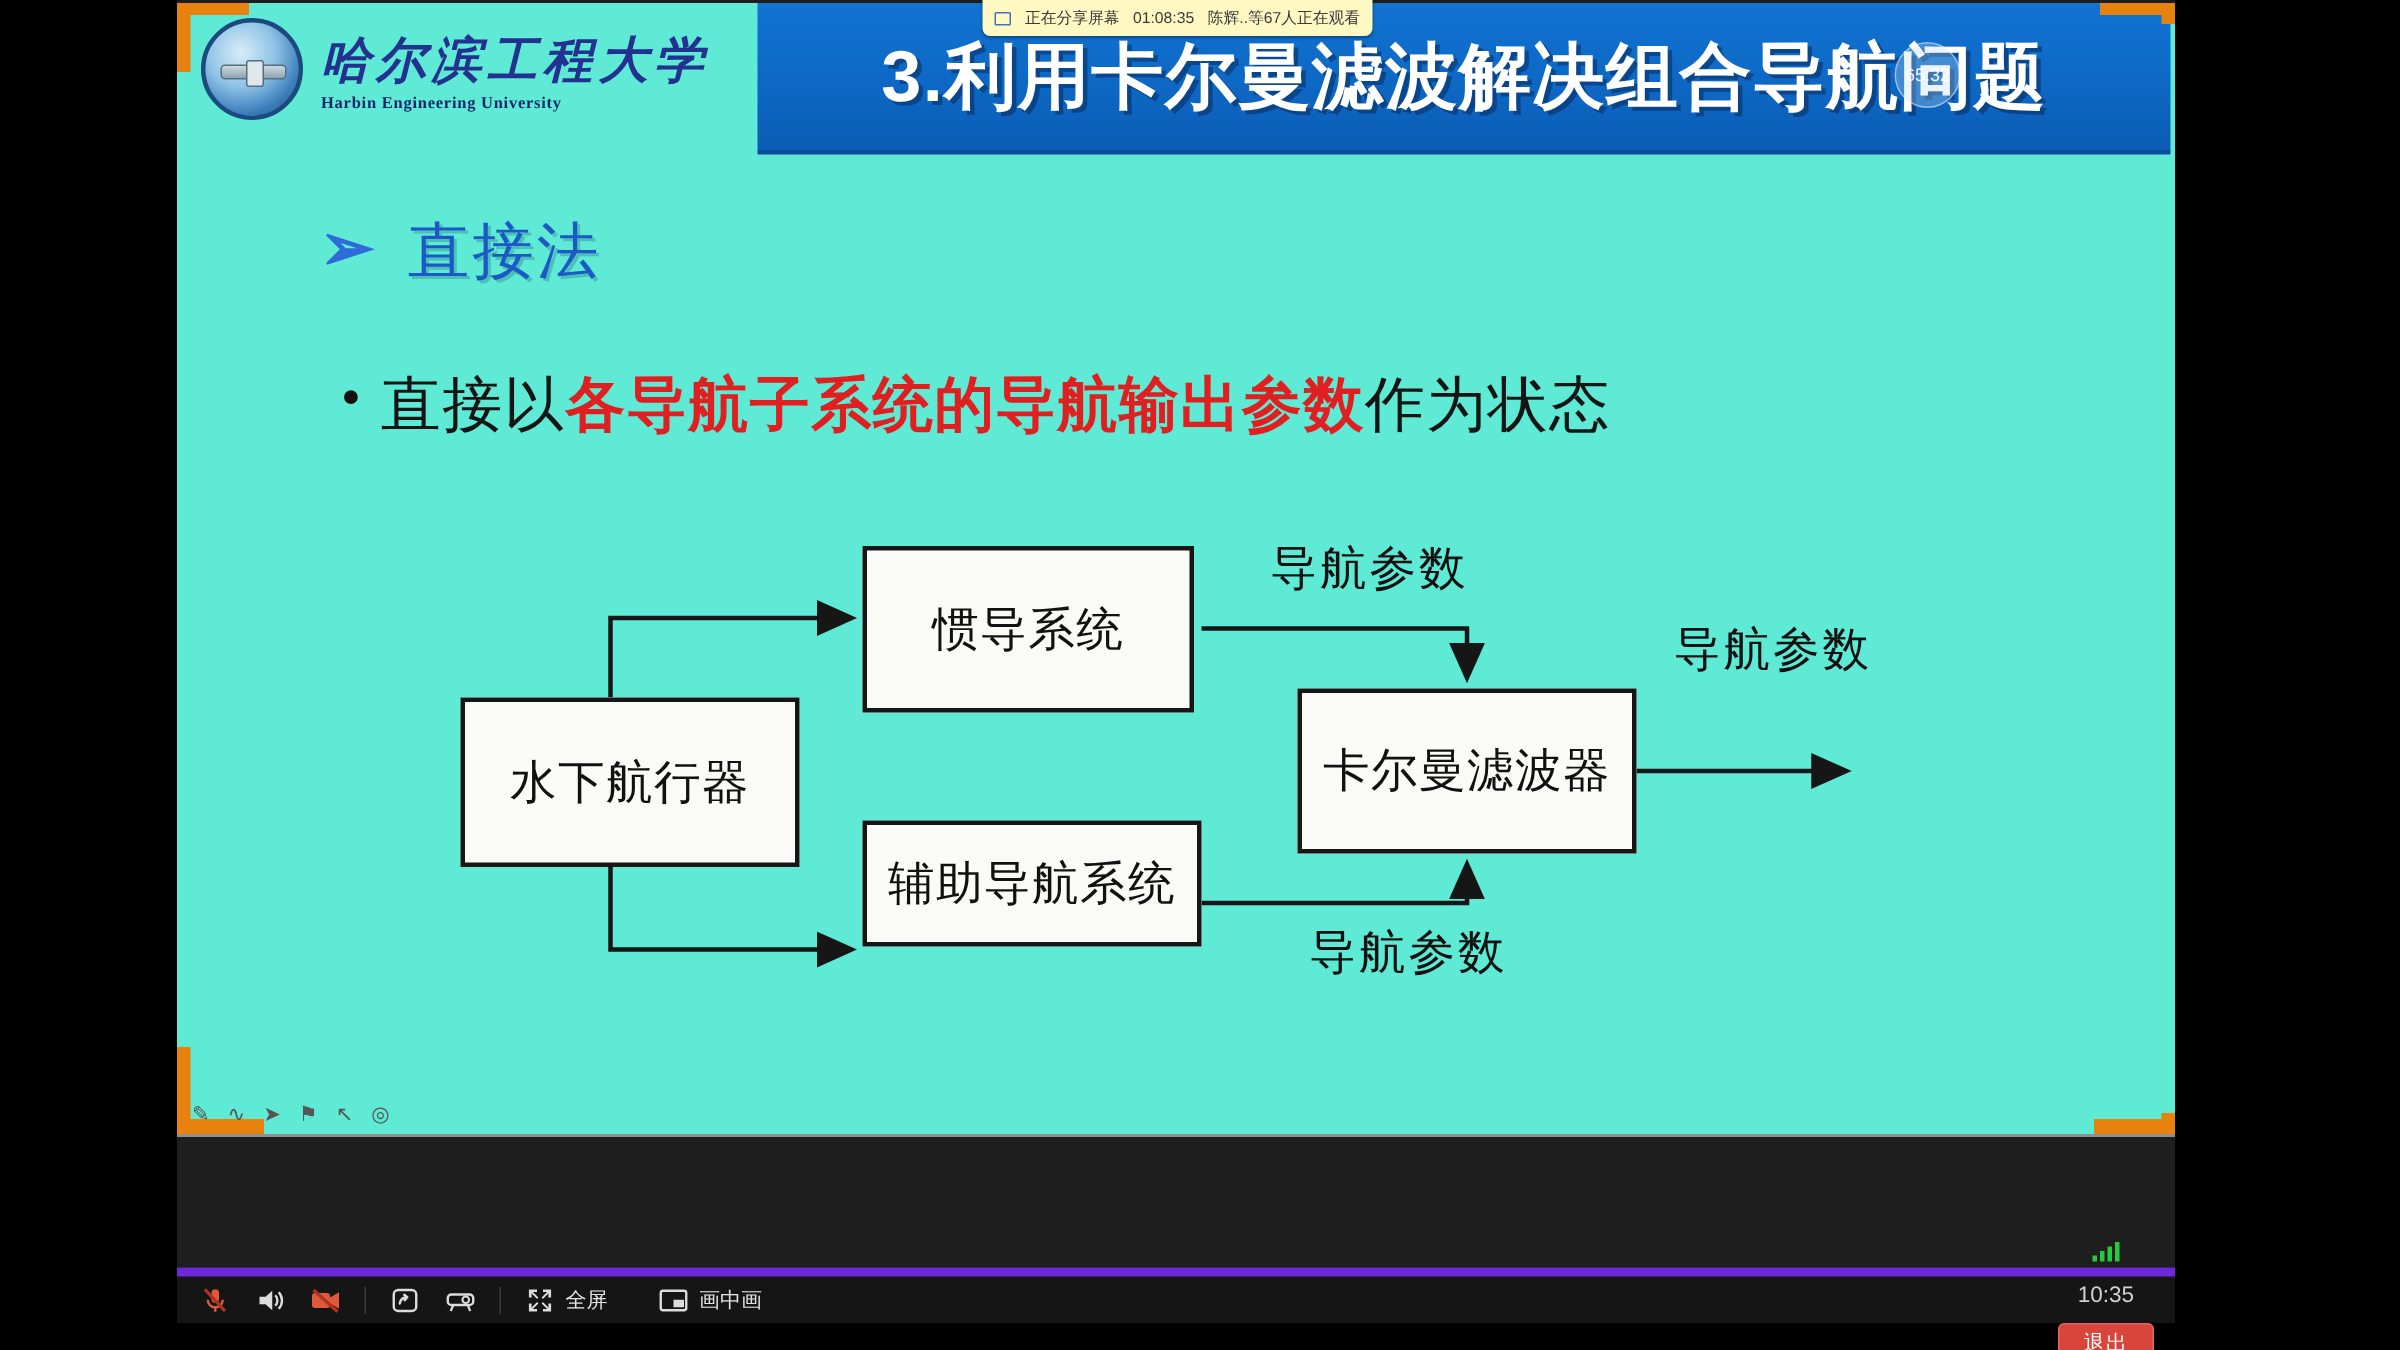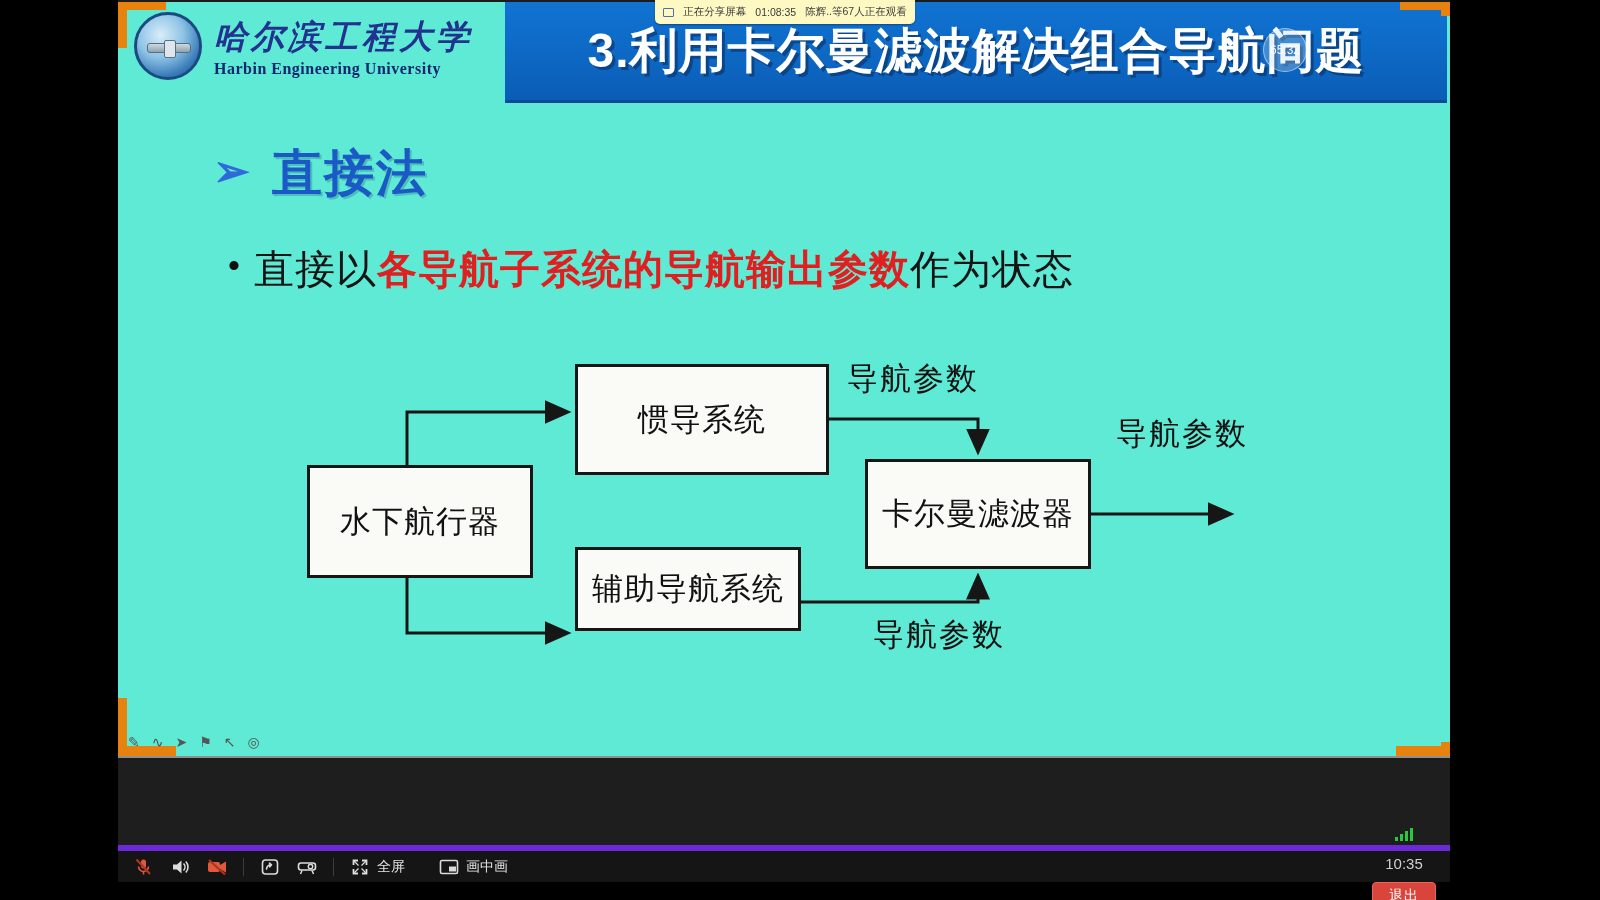--- a/index.html
+++ b/index.html
@@ -21,21 +21,21 @@
   .logo-circle { position:relative; width:68px; height:68px; border-radius:50%;
       background:radial-gradient(circle at 38% 32%, #d9edf9 0%, #8ec3e6 40%, #3a7cb9 72%, #1c4f86 100%);
       border:3px solid #1b4a80; }
   .logo-sat { position:absolute; left:10px; top:28px; width:44px; height:10px; border-radius:3px;
       background:linear-gradient(#cfd8de,#8fa3b0); border:1px solid #55707f; }
   .logo-sat::after { content:""; position:absolute; left:16px; top:-4px; width:10px; height:16px;
       background:#dfe7ec; border:1px solid #55707f; border-radius:2px; }
   .uni-names { display:flex; flex-direction:column; }
   .uni-zh { font-size:33px; font-weight:bold; font-style:italic; color:#23318f; letter-spacing:4px;
             font-family:"DejaVu Serif", serif; }
-  .uni-en { font-size:16px; font-weight:bold; color:#14276e; font-family:"Liberation Serif", serif; letter-spacing:.5px; }
+  .uni-en { font-size:11px; font-weight:bold; color:#14276e; font-family:"Liberation Serif", serif; letter-spacing:.5px; }
 
   
   .banner { position:absolute; left:387px; top:0; width:942px; height:101px; z-index:2;
       background:linear-gradient(180deg,#1173d2 0%, #0d68c4 55%, #0b5cb4 100%);
       border-bottom:3px solid #0a4c99; display:flex; align-items:center; justify-content:center; }
   .banner-title { font-size:48px; font-weight:bold; color:#fff; letter-spacing:1px;
       text-shadow:3px 3px 0 rgba(8,42,92,.55); white-space:nowrap; }
   .timer-bubble { position:absolute; left:758px; top:26px; width:44px; height:44px; border-radius:50%;
       background:rgba(190,220,240,.30); border:1px solid rgba(255,255,255,.45);
       display:flex; align-items:center; justify-content:center;
@@ -43,36 +43,36 @@
 
   
   .share-bar { position:absolute; left:537px; top:0; width:260px; height:24px; z-index:6;
       background:#fef9c3; border-radius:0 0 5px 5px; display:flex; align-items:center;
       justify-content:center; gap:9px; font-size:10.5px; color:#3a3a3a; box-shadow:0 1px 2px rgba(0,0,0,.35); }
   .share-bar .mini-icon { width:11px; height:9px; border:1.5px solid #4a6fb5; border-radius:1px; }
 
   
   .heading-row { position:absolute; left:95px; top:138px; display:flex; align-items:center; gap:22px; }
   .heading-arrow { font-size:44px; color:#2f6bd8; font-weight:bold; transform:translateY(-3px); }
-  .heading-text { font-size:50px; font-weight:bold; color:#1b5ac6; letter-spacing:2px;
+  .heading-text { font-size:41px; font-weight:normal; color:#1b5ac6; letter-spacing:2px;
       text-shadow:2px 2px 0 rgba(20,40,90,.22); }
 
   
   .bullet-row { position:absolute; left:110px; top:240px; display:flex; align-items:center; gap:14px; }
   .bullet-dot { font-size:34px; color:#111; transform:translateY(-4px); }
   .bullet-text { font-size:40px; color:#151515; white-space:nowrap; letter-spacing:1px; }
   .bullet-text .hl { color:#e02020; font-weight:bold; }
 
   
   .diagram-svg { position:absolute; left:0; top:0; width:1332px; height:756px; z-index:1; pointer-events:none; }
   .dbox { position:absolute; z-index:2; background:#fafaf7; border:3px solid #161616;
       display:flex; align-items:center; justify-content:center; font-size:31px; color:#111;
       font-family:"DejaVu Serif", serif; letter-spacing:1px; }
   .box-vehicle { left:189px; top:463px; width:226px; height:113px; }
-  .box-ins     { left:457px; top:362px; width:254px; height:111px; }
+  .box-ins     { left:457px; top:362px; width:221px; height:111px; }
   .box-aux     { left:457px; top:545px; width:226px; height:84px; }
   .box-kf      { left:747px; top:457px; width:226px; height:110px; }
   .dlabel { position:absolute; z-index:2; font-size:31px; color:#111; text-align:center;
       font-family:"DejaVu Serif", serif; letter-spacing:2px; }
   .lbl-ins-out { left:700px; top:356px; width:190px; }
   .lbl-out { left:964px; top:410px; width:200px; line-height:43px; }
   .lbl-aux-out { left:726px; top:612px; width:190px; }
 
   
   .annot-bar { position:absolute; left:10px; bottom:6px; display:flex; gap:12px; z-index:6; }

